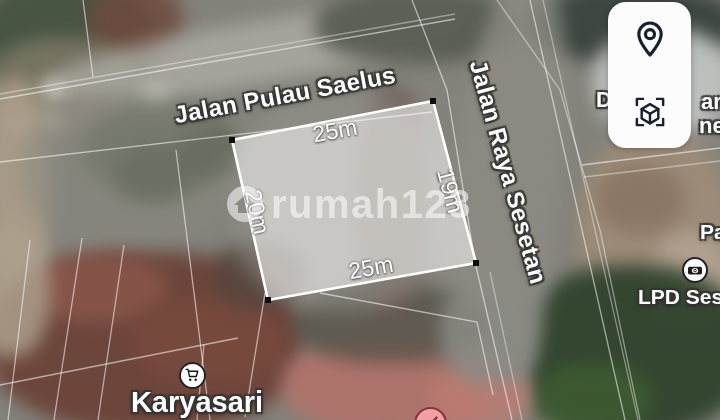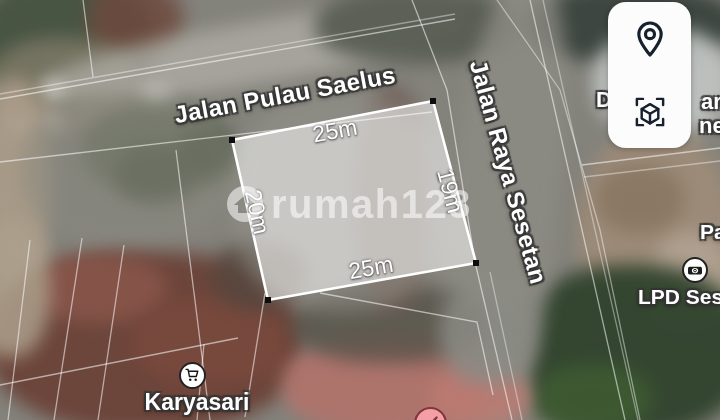--- a/index.html
+++ b/index.html
@@ -153,21 +153,21 @@
 
   <div class="poi-circle" style="left:179px;top:362px;width:27px;height:27px">
     <span style="display:flex">
       <svg width="15" height="15" viewBox="0 0 16 16">
         <path d="M1.2 1.5 h2 l1.6 7.6 h7.2 l1.6-5.6 H4.2" fill="none" stroke="#161616" stroke-width="1.5" stroke-linejoin="round" stroke-linecap="round"></path>
         <circle cx="5.6" cy="12.6" r="1.35" fill="#161616"></circle>
         <circle cx="11.4" cy="12.6" r="1.35" fill="#161616"></circle>
       </svg>
     </span>
   </div>
-  <div class="maplabel poi-label" style="left:197px;top:402px;font-size:23px;transform:translate(-50%,-50%)">Karyasari</div>
+  <div class="maplabel poi-label" style="left:197px;top:402px;font-size:29px;transform:translate(-50%,-50%)">Karyasari</div>
 
   <div class="poi-circle" style="left:682px;top:257px;width:26px;height:26px">
     <span style="display:flex">
       <svg width="16" height="15" viewBox="0 0 16 15">
         <rect x="1" y="3.8" width="14" height="7.6" rx="1.6" fill="#1c1c1c"></rect>
         <ellipse cx="8" cy="7.6" rx="3.1" ry="2.7" fill="#ffffff"></ellipse>
         <circle cx="8" cy="7.6" r="1.35" fill="none" stroke="#1c1c1c" stroke-width="1"></circle>
       </svg>
     </span>
   </div>

